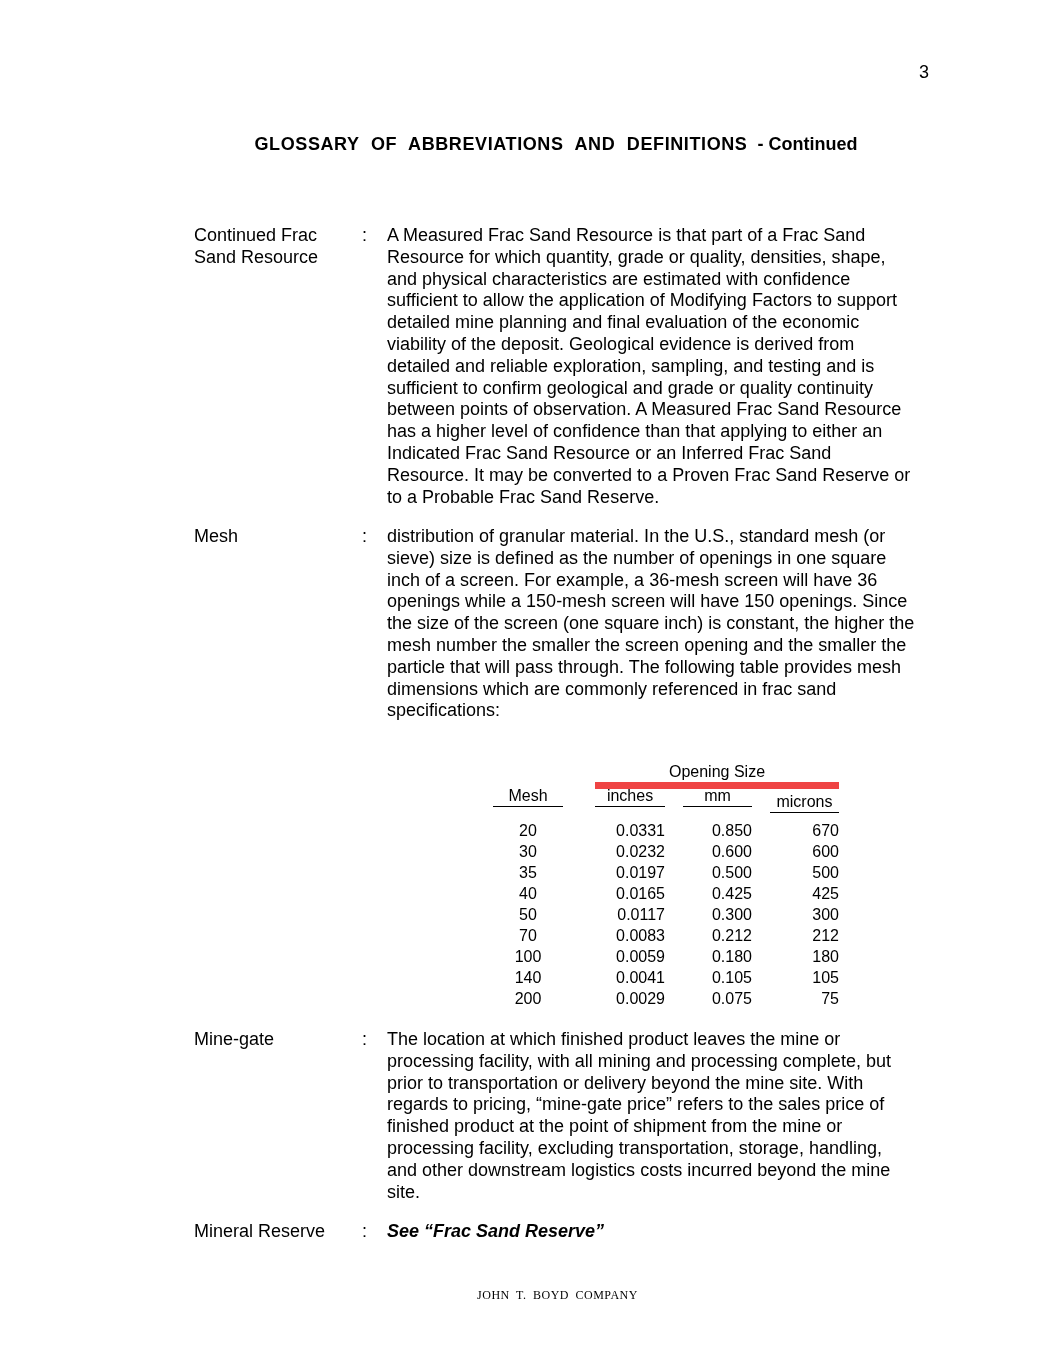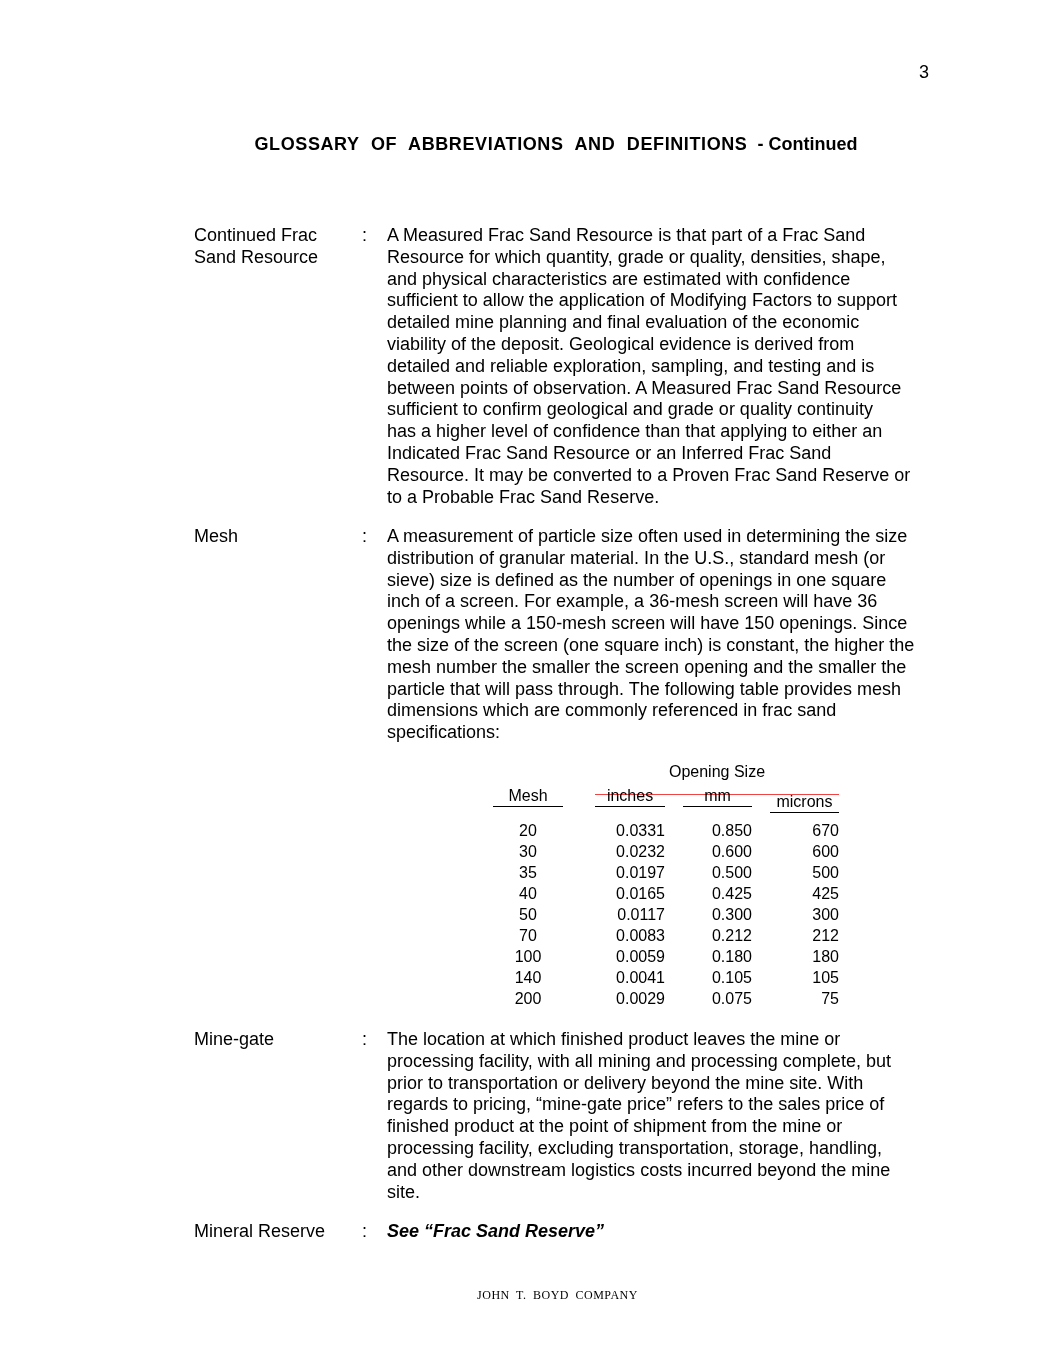--- a/index.html
+++ b/index.html
@@ -9,21 +9,21 @@
     .title { position: absolute; left: 0; width: 1112px; top: 134px; text-align: center; font-size: 18px; white-space: nowrap; }
     .title .bold { font-weight: bold; letter-spacing: 0.6px; word-spacing: 6px; }
     .title .cont { font-weight: bold; }
     .entry { position: absolute; left: 194px; width: 760px; font-size: 18px; line-height: 21.8px; }
     .term { position: absolute; left: 0; top: 0; width: 160px; }
     .colon { position: absolute; left: 168px; top: 0; }
     .def { position: absolute; left: 193px; top: 0; width: 560px; }
     .def.italic { font-style: italic; font-weight: bold; }
     .mesh-table { position: absolute; left: 493px; top: 762px; width: 350px; font-size: 16px; }
     .mesh-table .hdr-group { position: absolute; left: 102px; width: 244px; top: 0; text-align: center;
-           border-bottom: 1px solid #ef4444; padding-bottom: 12px; line-height: 20px; }
+           border-bottom: 7px solid #ef4444; padding-bottom: 0; line-height: 20px; }
     .mesh-table .col-h { position: absolute; top: 24px; line-height: 20px; border-bottom: 1px solid #000; text-align: center; }
     .mesh-table .row { position: absolute; left: 0; width: 350px; height: 21px; line-height: 21px; }
     .mesh-table .cell { position: absolute; top: 0; }
     .c-mesh { left: 0; width: 70px; text-align: center; }
     .c-in { left: 102px; width: 70px; text-align: right; }
     .c-mm { left: 190px; width: 69px; text-align: right; }
     .c-mic { left: 277px; width: 69px; text-align: right; }
     .footer { position: absolute; left: 0; width: 1115px; top: 1288px; text-align: center;
               font-family: "Liberation Serif", serif; font-size: 12px; letter-spacing: 0.5px; word-spacing: 3px; }
   </style>
@@ -44,36 +44,35 @@
   </div>
   <div class="colon">:</div>
   <div class="def">
     <div>A Measured Frac Sand Resource is that part of a Frac Sand</div>
     <div>Resource for which quantity, grade or quality, densities, shape,</div>
     <div>and physical characteristics are estimated with confidence</div>
     <div>sufficient to allow the application of Modifying Factors to support</div>
     <div>detailed mine planning and final evaluation of the economic</div>
     <div>viability of the deposit. Geological evidence is derived from</div>
     <div>detailed and reliable exploration, sampling, and testing and is</div>
+    <div>sufficient to confirm geological and grade or quality continuity</div>
     <div>between points of observation. A Measured Frac Sand Resource</div>
-    <div>sufficient to confirm geological and grade or quality continuity</div>
     <div>has a higher level of confidence than that applying to either an</div>
     <div>Indicated Frac Sand Resource or an Inferred Frac Sand</div>
     <div>Resource. It may be converted to a Proven Frac Sand Reserve or</div>
     <div>to a Probable Frac Sand Reserve.</div>
   </div>
 </div>
 
 <div class="entry" style="top:526px;">
   <div class="term">
     <div>Mesh</div>
   </div>
   <div class="colon">:</div>
   <div class="def">
-    <div>A measurement of particle size often used in determining the size</div>
     <div>distribution of granular material. In the U.S., standard mesh (or</div>
     <div>sieve) size is defined as the number of openings in one square</div>
     <div>inch of a screen. For example, a 36-mesh screen will have 36</div>
     <div>openings while a 150-mesh screen will have 150 openings. Since</div>
     <div>the size of the screen (one square inch) is constant, the higher the</div>
     <div>mesh number the smaller the screen opening and the smaller the</div>
     <div>particle that will pass through. The following table provides mesh</div>
     <div>dimensions which are commonly referenced in frac sand</div>
     <div>specifications:</div>
   </div>

